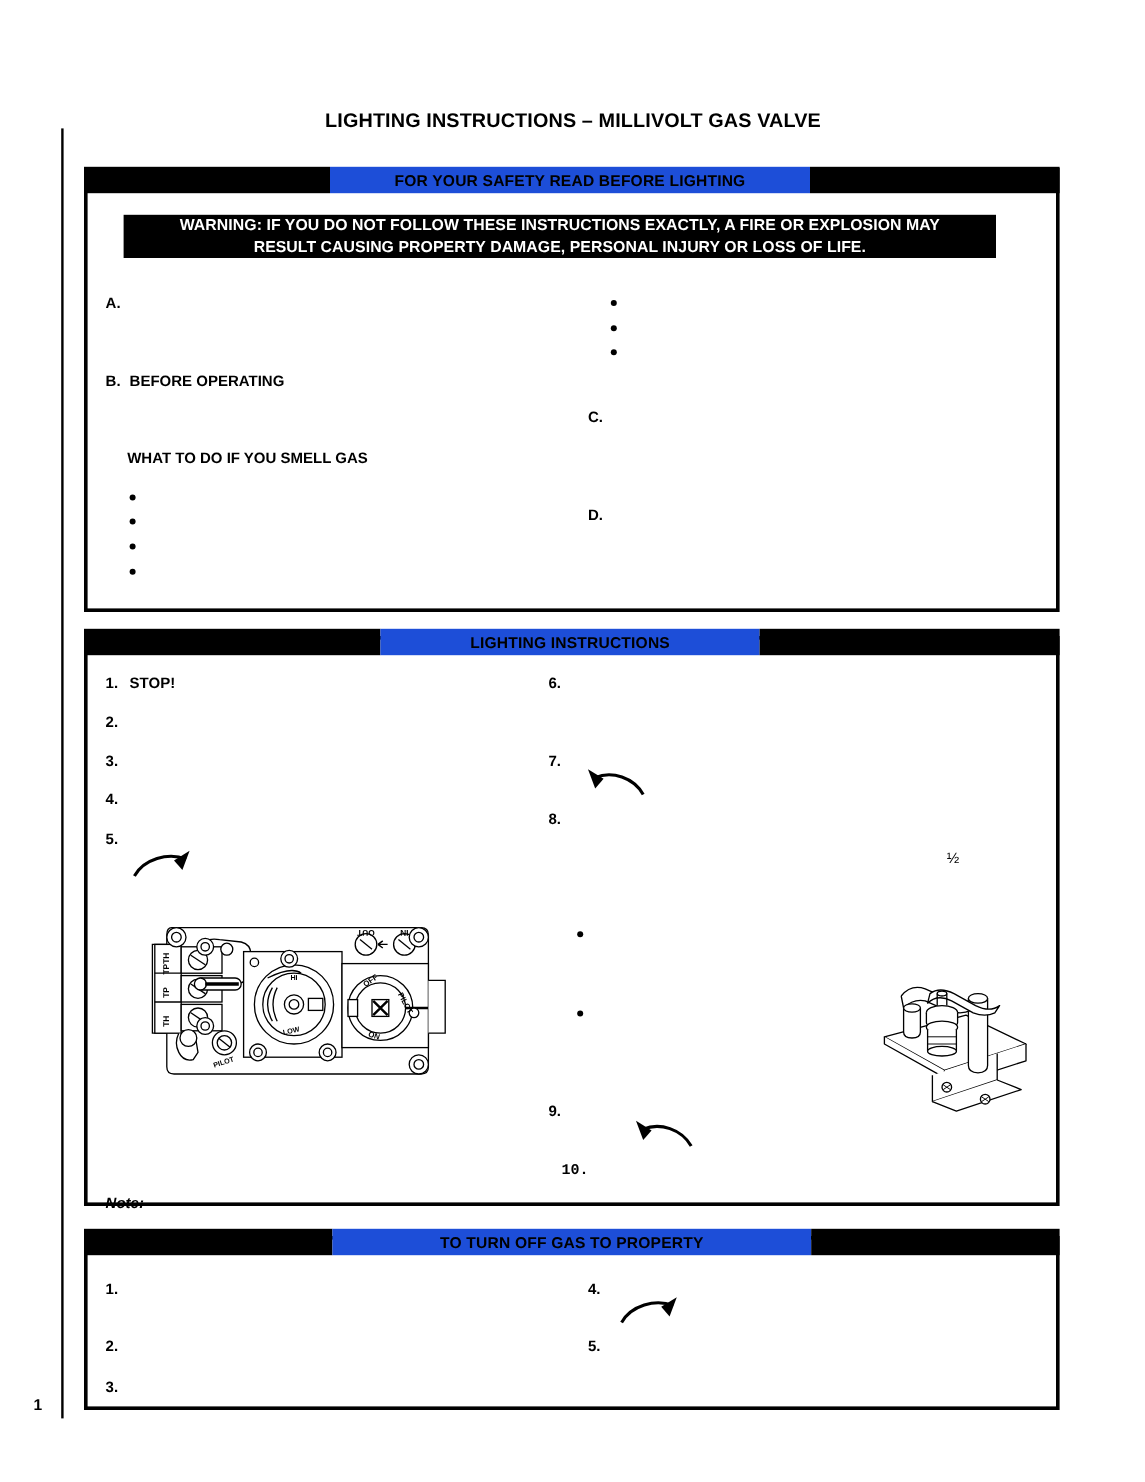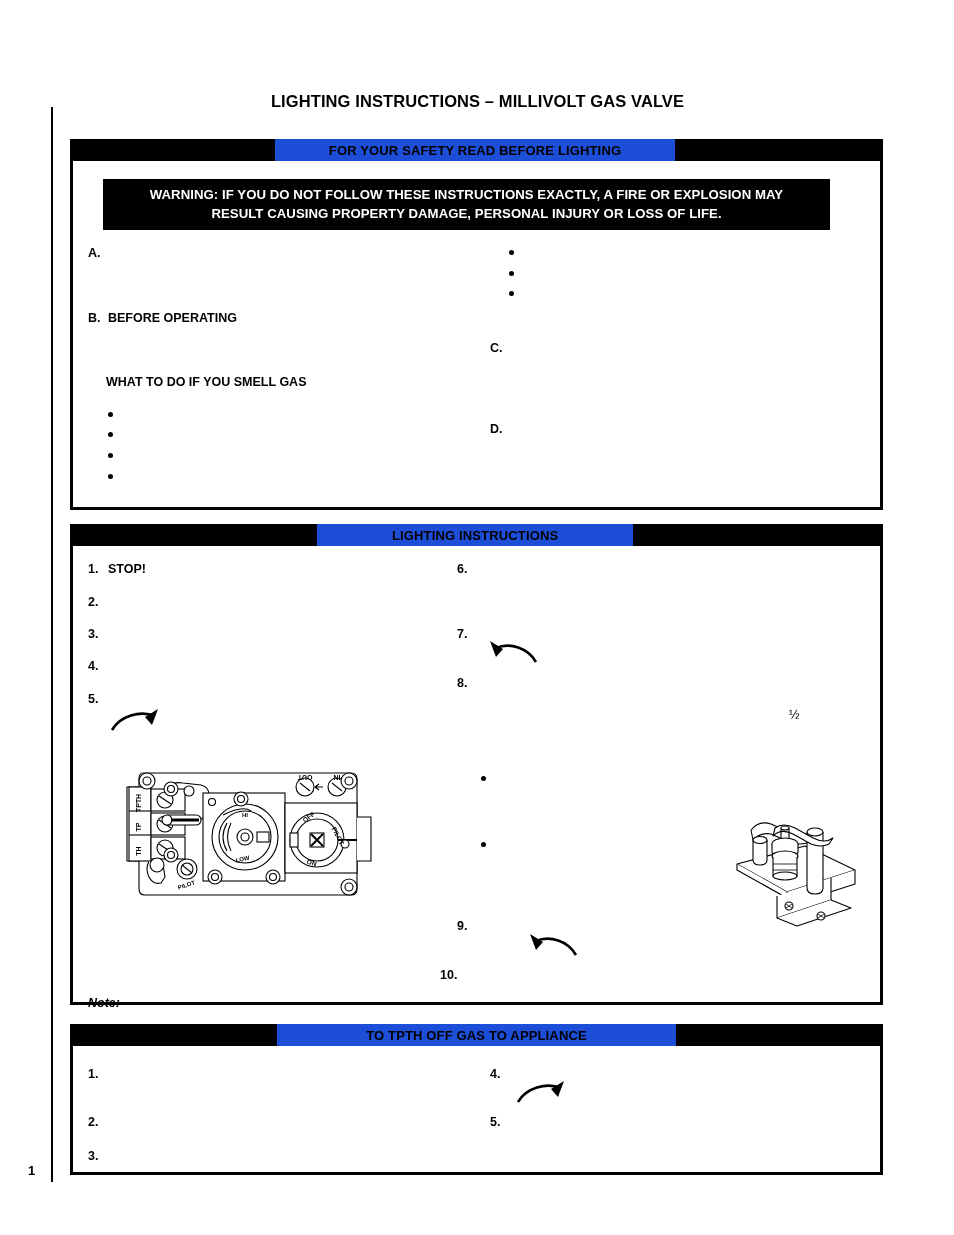--- a/index.html
+++ b/index.html
@@ -43,22 +43,22 @@
   .hdr-b .hb-mid{width:335px;}
   .hdr-b .hb-right{width:266px;}
 
   .hdr-c{left:70px;top:1024px;width:813px;}
   .hdr-c .hb-left{width:207px;}
   .hdr-c .hb-mid{width:399px;}
   .hdr-c .hb-right{width:207px;}
 
   
   .warning{
-    position:absolute;left:103px;top:179px;width:727px;height:51px;
-    background:#000;color:#fff;display:flex;align-items:center;justify-content:center;
+    position:absolute;left:103px;top:179px;width:727px;height:36px;
+    background:#000;color:#fff;display:flex;justify-content:center;
     text-align:center;box-sizing:border-box;padding:0 24px;
   }
   .warning span{font-size:13.2px;font-weight:bold;line-height:1.38;letter-spacing:.05px;}
 
   
   .mk{position:absolute;font-size:12.5px;font-weight:bold;white-space:nowrap;}
   .note{position:absolute;font-size:12.5px;font-weight:bold;font-style:italic;margin-top:48px;}
   .frac{position:absolute;font-size:12.5px;}
 
   
@@ -148,21 +148,21 @@
   <div class="mk" style="left:457px;top:676px;">8.</div>
   <div class="mk" style="left:457px;top:919px;">9.</div>
 
   <div class="arrow" style="left:528px;top:931px;">
     <svg width="50" height="26" viewBox="0 0 50 26">
       <path d="M48 24 C40 10, 22 4, 8 10" stroke="#000" stroke-width="2.6" fill="none"></path>
       <path d="M2 3 L8 19 L15 11 Z" fill="#000"></path>
     </svg>
   </div>
 
-  <div class="mk" style="left:440px;top:968px;">10.</div>
+  <div class="mk" style="left:468px;top:968px;font-family:Liberation Mono, monospace;">10.</div>
 
   <div class="bul" style="left:481px;top:776px;"></div>
   <div class="bul" style="left:481px;top:842px;"></div>
 
   <div class="frac" style="left:789px;top:708px;">½</div>
 
   <div class="note" style="left:88px;top:948px;">Note:</div>
 
   <div class="fig" style="left:105px;top:765px;">
     <svg width="272" height="138" viewBox="0 0 272 138">
@@ -297,21 +297,21 @@
         <path d="M48 20 L48 30 M56 20 L56 30"></path>
         <ellipse cx="52" cy="20" rx="4" ry="2"></ellipse>
       </g>
     </svg>
   </div>
 
   <div class="section sec-c"></div>
   <div class="hdrbar hdr-c">
     <div class="hb-left"></div>
     <div class="hb-mid">
-      <span>TO TPTH OFF GAS TO APPLIANCE</span>
+      <span>TO TURN OFF GAS TO PROPERTY</span>
     </div>
     <div class="hb-right"></div>
   </div>
 
   <div class="mk" style="left:88px;top:1067px;">1.</div>
   <div class="mk" style="left:88px;top:1115px;">2.</div>
   <div class="mk" style="left:88px;top:1149px;">3.</div>
 
   <div class="mk" style="left:490px;top:1067px;">4.</div>
   <div class="arrow" style="left:516px;top:1078px;">

